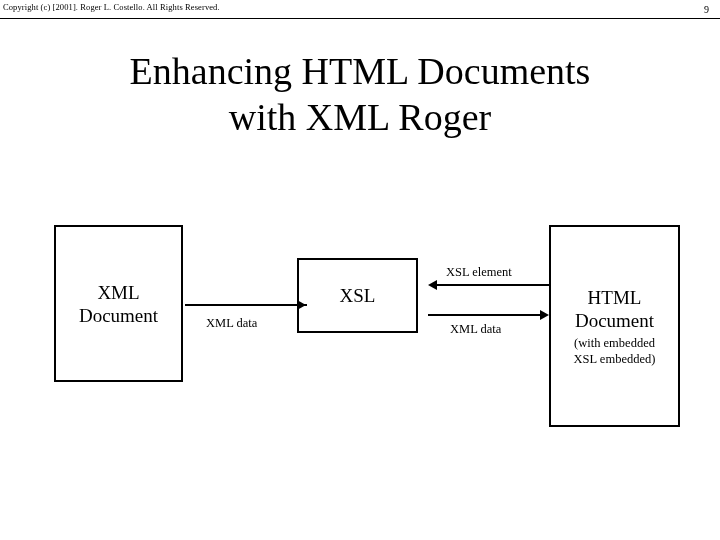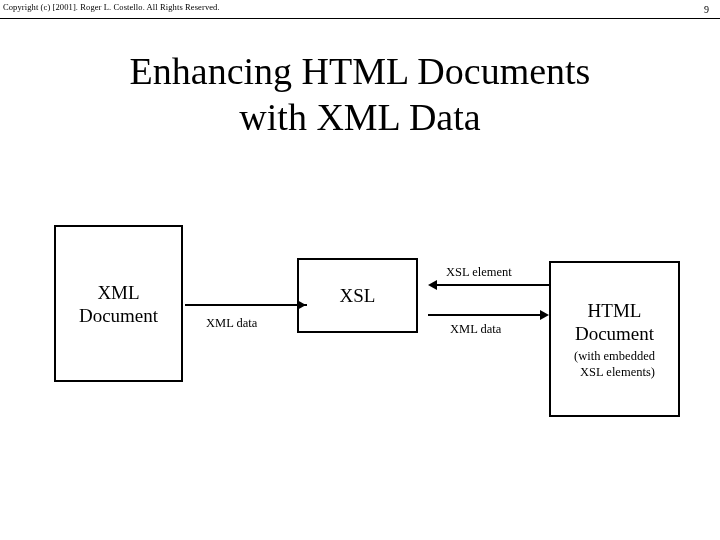--- a/index.html
+++ b/index.html
@@ -88,36 +88,35 @@
   #box-xsl-processor {
     left: 297px;
     top: 258px;
     width: 121px;
     height: 75px;
   }
   #box-html-document {
     left: 549px;
     top: 225px;
     width: 131px;
-    height: 156px;
-    margin-top: 36px;
+    height: 202px;
   }
 
   .box-title {
     font-size: 19px;
     line-height: 23px;
   }
   .box-title .line { display: block; }
 
   .box-subtitle {
     font-size: 12.5px;
     line-height: 16px;
     margin-top: 3px;
   }
-  .box-subtitle .line { display: block; text-align: right; }
+  .box-subtitle .line { display: block; }
 
   
   .edge-line {
     position: absolute;
     height: 2px;
     background: #000000;
   }
   .arrow-head {
     position: absolute;
     width: 0;
@@ -156,21 +155,21 @@
 <body>
 
 <div class="copyright">Copyright (c) [2001].  Roger L. Costello.  All Rights Reserved.</div>
 
 <div class="page-number">9</div>
 
 <div class="header-rule"></div>
 
 <div class="slide-title">
   <span class="line">Enhancing HTML Documents</span>
-  <span class="line">with XML Data</span>
+  <span class="line">with XML Roger</span>
 </div>
 
 <div class="diagram">
 
   <div class="node-box" id="box-xml-document">
     <div class="box-title">
       <span class="line">XML</span>
       <span class="line">Document</span>
     </div>
   </div>
@@ -181,21 +180,21 @@
     </div>
   </div>
 
   <div class="node-box" id="box-html-document">
     <div class="box-title">
       <span class="line">HTML</span>
       <span class="line">Document</span>
     </div>
     <div class="box-subtitle">
       <span class="line">(with embedded</span>
-      <span class="line">XSL elements)</span>
+      <span class="line">XSL embedded)</span>
     </div>
   </div>
 
   <div class="edge-line" id="edge1-line"></div>
   <div class="arrow-head right" id="edge1-head"></div>
   <div class="edge-label" id="label-edge1">XML data</div>
 
   <div class="edge-line" id="edge2-line"></div>
   <div class="arrow-head left" id="edge2-head"></div>
   <div class="edge-label" id="label-edge2">XSL element</div>

